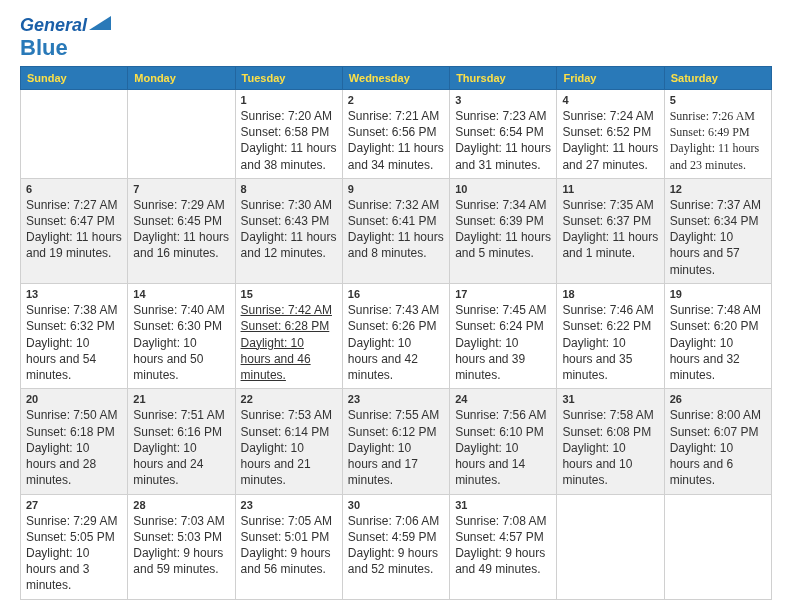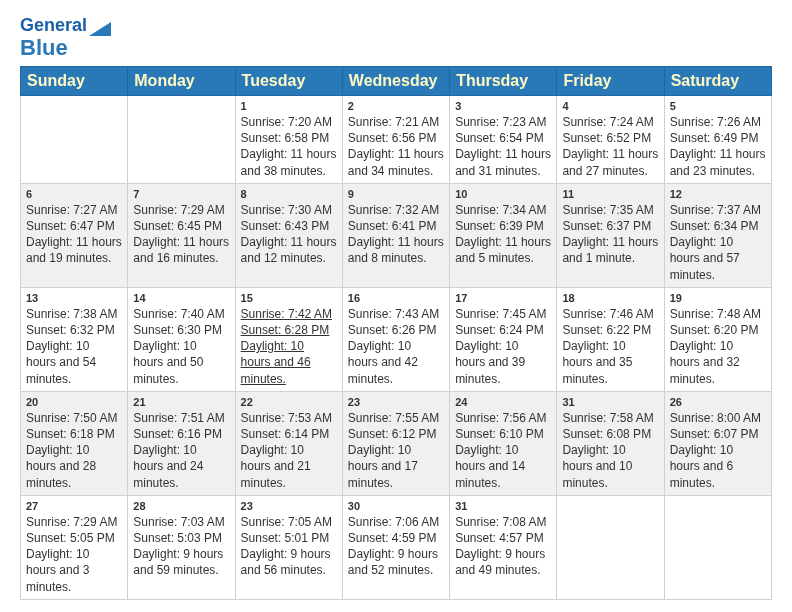--- a/index.html
+++ b/index.html
@@ -35,21 +35,22 @@
       line-height: 1.1;
     }
     .logo-text span.blue { color: #1a5fa8; }
     .logo-icon {
       width: 22px;
       height: 14px;
       margin-left: 2px;
     }
     .logo-row {
       display: flex;
-      align-items: flex-end;
+      align-items: flex-start;
+      font-style: italic;
     }
     .title-block {
       text-align: right;
     }
     .month-title {
       font-size: 36px;
       font-weight: 300;
       color: #333;
       line-height: 1.1;
     }
@@ -60,24 +61,24 @@
     }
     .calendar {
       flex: 1;
       border: 1px solid #ccc;
       border-collapse: collapse;
       width: 100%;
       table-layout: fixed;
     }
     .calendar th {
       background-color: #2979b8;
-      color: #fef9c3;
+      color: #fde047;
       text-align: left;
       padding: 5px 6px;
-      font-size: 16px;
+      font-size: 11px;
       font-weight: bold;
       border: 1px solid #2266a0;
     }
     .calendar td {
       vertical-align: top;
       border: 1px solid #d0d0d0;
       padding: 4px 5px;
       font-size: 9.5px;
       color: #333;
       background: #fff;
@@ -161,21 +162,21 @@
 Daylight: 11 hours and 31 minutes.</div>
           </td>
           <td>
             <span class="day-num">4</span>
             <div class="day-info" style="white-space: pre-line;">Sunrise: 7:24 AM
 Sunset: 6:52 PM
 Daylight: 11 hours and 27 minutes.</div>
           </td>
           <td>
             <span class="day-num">5</span>
-            <div class="day-info" style="white-space: pre-line;">Sunrise: 7:26 AM
+            <div class="day-info" style="white-space: pre-line; font-family: Liberation Serif, serif;">Sunrise: 7:26 AM
 Sunset: 6:49 PM
 Daylight: 11 hours and 23 minutes.</div>
           </td>
         </tr>
         <tr class="row-even">
           <td>
             <span class="day-num">6</span>
             <div class="day-info" style="white-space: pre-line;">Sunrise: 7:27 AM
 Sunset: 6:47 PM
 Daylight: 11 hours and 19 minutes.</div>

